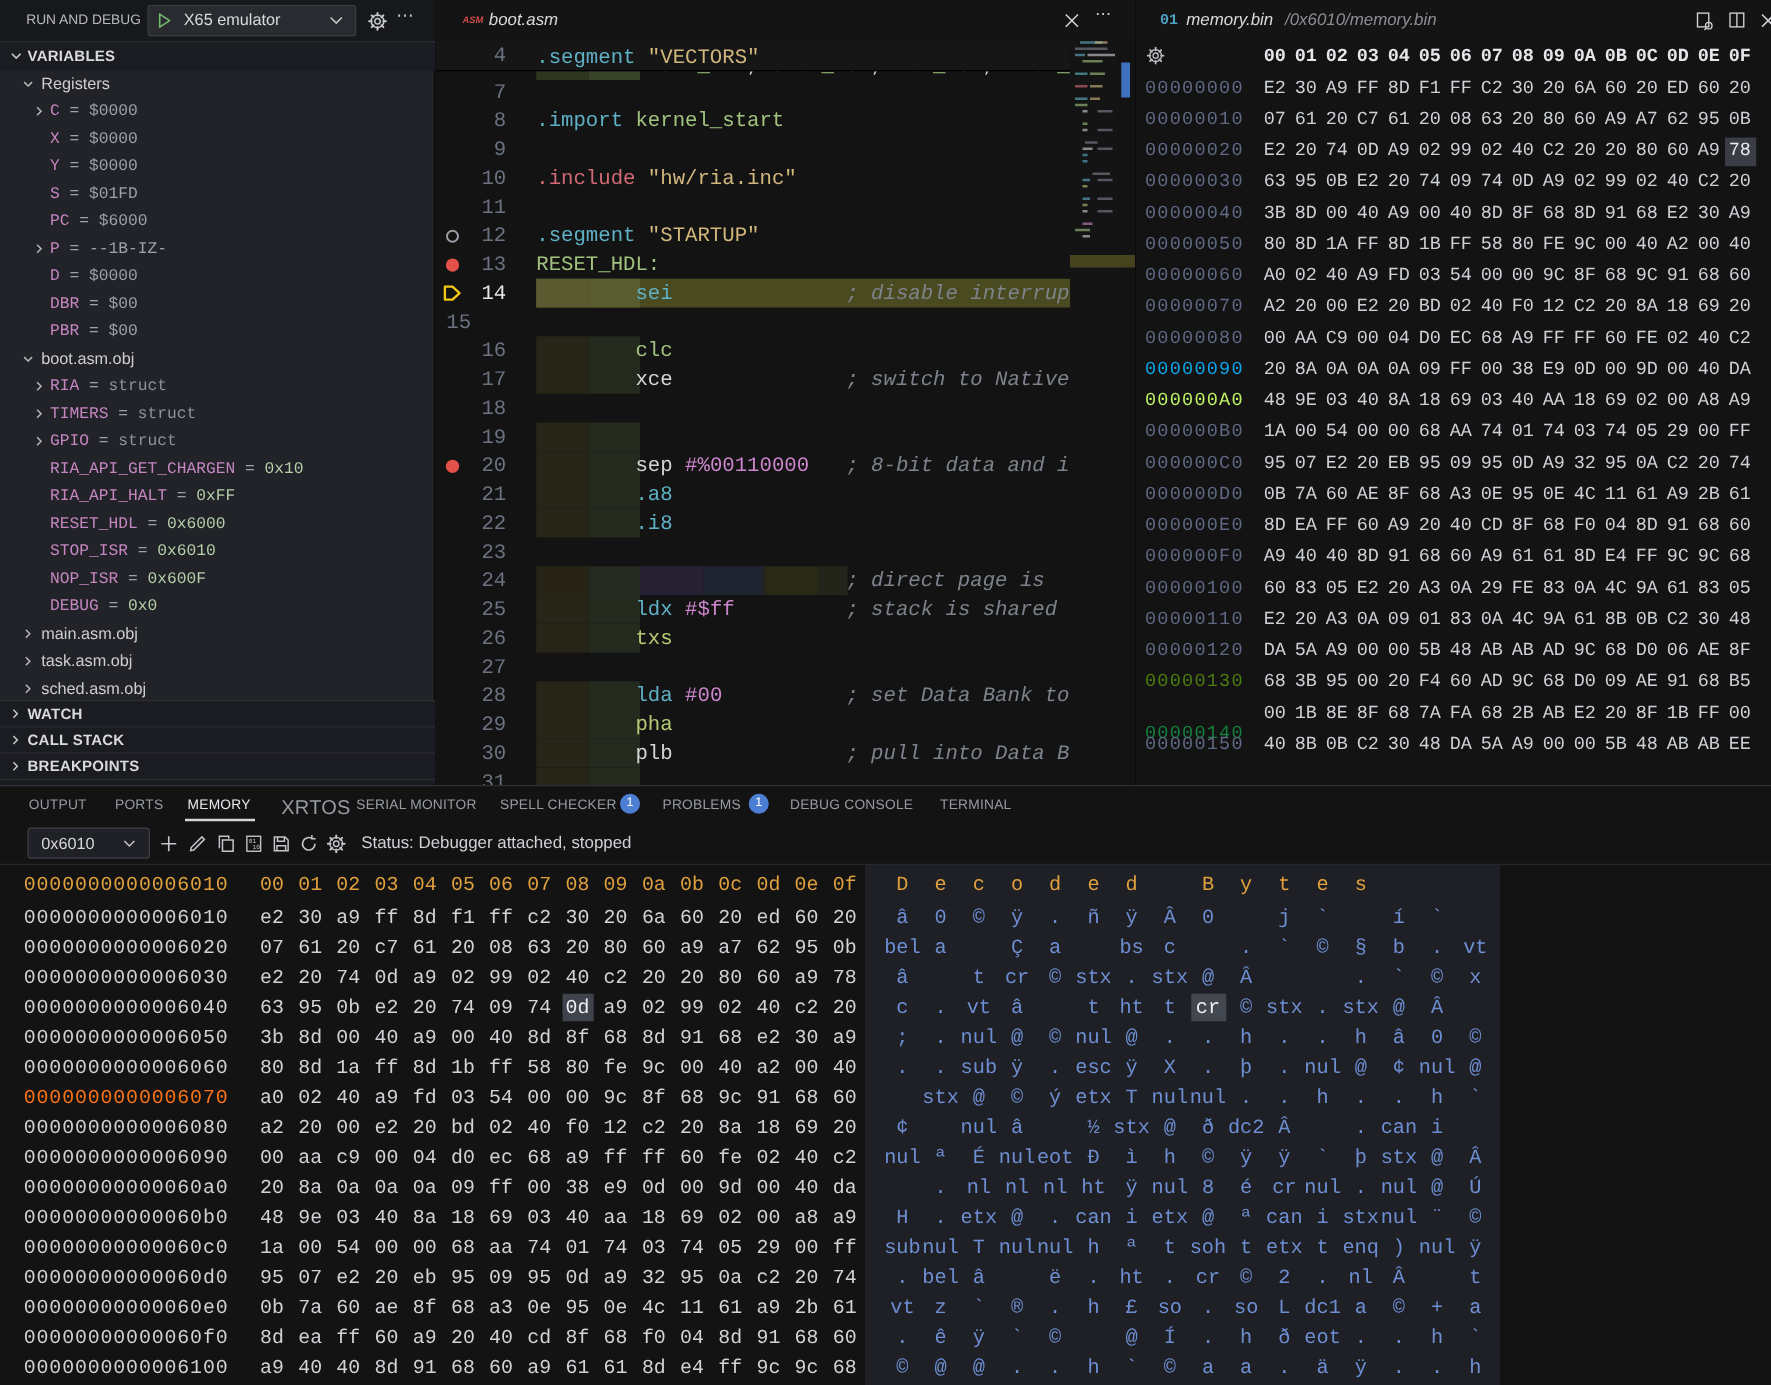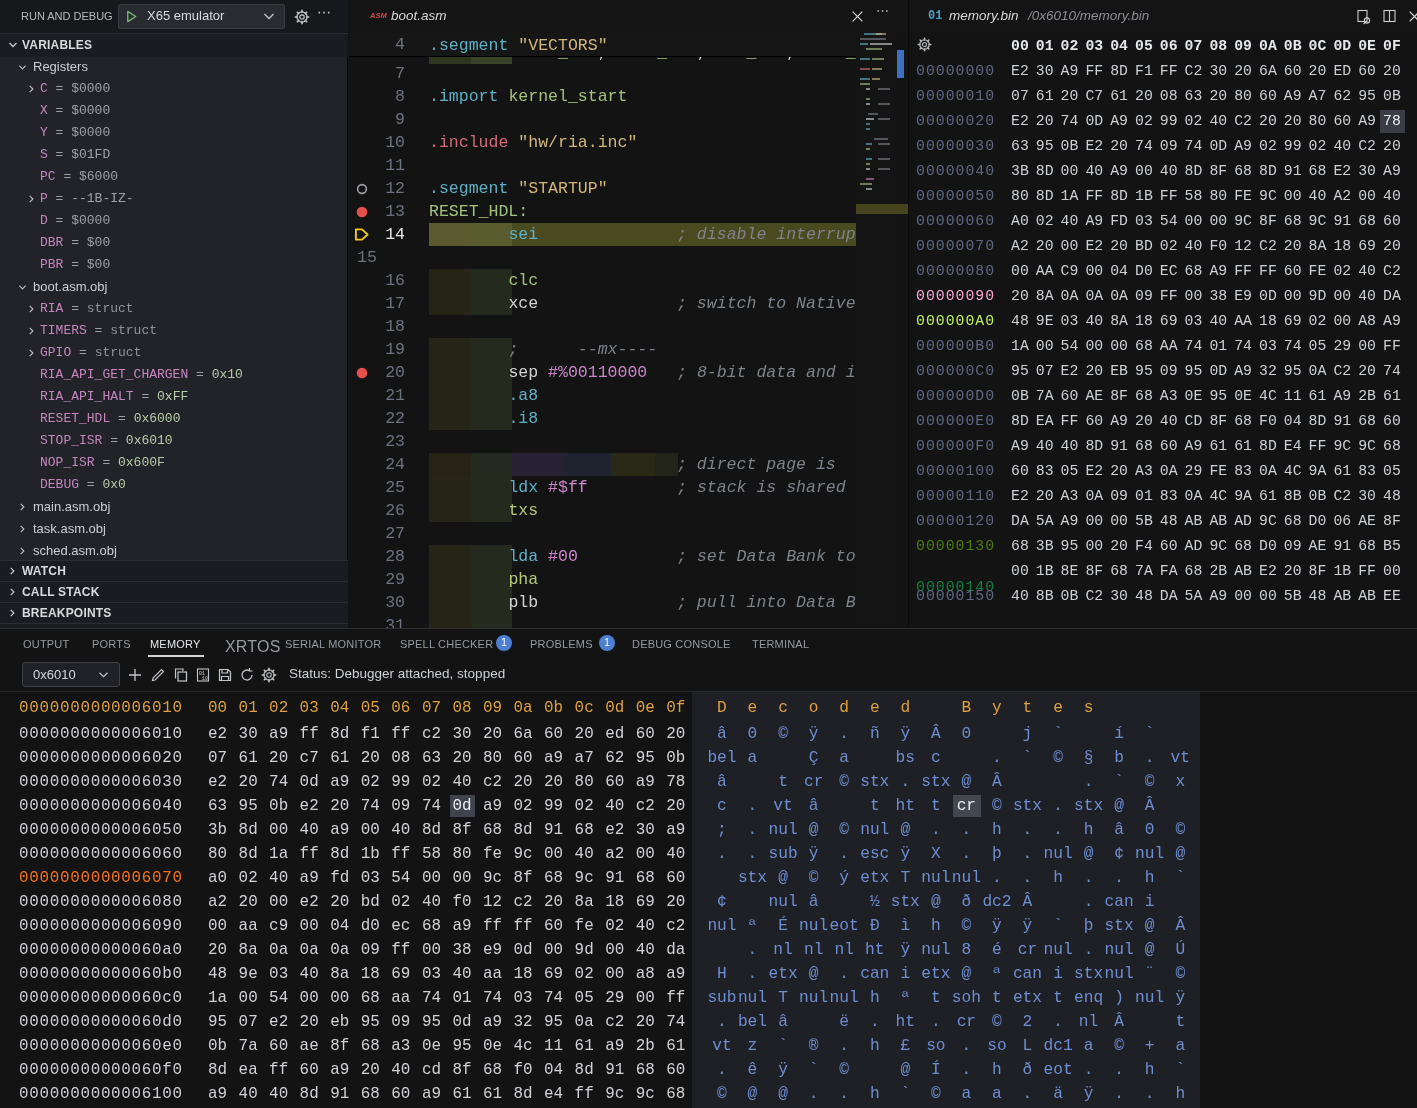--- a/index.html
+++ b/index.html
@@ -190,21 +190,20 @@
         <path d="M2 2.5 L8.5 2.5 L14.5 8 L8.5 13.5 L2 13.5 Z" fill="none" stroke="#f5c913" stroke-width="2" stroke-linejoin="round"></path>
       </svg>
 <div class="codeline" style="top:41px;left:80px;width:427px;overflow:hidden"><span style="color:#5fb0c5">.word</span><span style="color:#d4d4d4">   </span><span style="color:#a2c37e">RESET_HDL</span><span style="color:#d4d4d4">, </span><span style="color:#a2c37e">STOP_ISR</span><span style="color:#d4d4d4">, </span><span style="color:#a2c37e">NOP_ISR</span><span style="color:#d4d4d4">,  </span><span style="color:#a2c37e">NOP_ISR</span></div>
 <div class="codeline" style="top:85px;left:80px;width:427px;overflow:hidden"><span style="color:#5fb0c5">.import</span><span style="color:#d4d4d4"> </span><span style="color:#a2c37e">kernel_start</span></div>
 <div class="codeline" style="top:131px;left:80px;width:427px;overflow:hidden"><span style="color:#d16a75">.include</span><span style="color:#d4d4d4"> </span><span style="color:#d2b77c">"hw/ria.inc"</span></div>
 <div class="codeline" style="top:177px;left:80px;width:427px;overflow:hidden"><span style="color:#5fb0c5">.segment</span><span style="color:#d4d4d4"> </span><span style="color:#d2b77c">"STARTUP"</span></div>
 <div class="codeline" style="top:200px;left:80px;width:427px;overflow:hidden"><span style="color:#a2c37e">RESET_HDL:</span></div>
 <div class="codeline" style="top:223px;left:80px;width:427px;overflow:hidden"><span style="color:#d4d4d4">        </span><span style="color:#5fb0c5">sei</span><span style="color:#d4d4d4">              </span><span style="color:#7d838b;font-style:italic">; disable interrupts</span></div>
 <div class="codeline" style="top:269px;left:80px;width:427px;overflow:hidden"><span style="color:#d4d4d4">        </span><span style="color:#a2c37e">clc</span></div>
 <div class="codeline" style="top:292px;left:80px;width:427px;overflow:hidden"><span style="color:#d4d4d4">        </span><span style="color:#d4d4d4">xce</span><span style="color:#d4d4d4">              </span><span style="color:#7d838b;font-style:italic">; switch to Native mode</span></div>
-<div class="codeline" style="top:338px;left:80px;width:427px;overflow:hidden"><span style="color:#d4d4d4">        </span><span style="color:#7d838b;font-style:italic">;      --mx----</span></div>
 <div class="codeline" style="top:361px;left:80px;width:427px;overflow:hidden"><span style="color:#d4d4d4">        </span><span style="color:#d4d4d4">sep</span><span style="color:#d4d4d4"> </span><span style="color:#cc85cc">#%00110000</span><span style="color:#d4d4d4">   </span><span style="color:#7d838b;font-style:italic">; 8-bit data and index regs</span></div>
 <div class="codeline" style="top:384px;left:80px;width:427px;overflow:hidden"><span style="color:#d4d4d4">        </span><span style="color:#5fb0c5">.a8</span></div>
 <div class="codeline" style="top:407px;left:80px;width:427px;overflow:hidden"><span style="color:#d4d4d4">        </span><span style="color:#5fb0c5">.i8</span></div>
 <div class="codeline" style="top:453px;left:80px;width:427px;overflow:hidden"><span style="color:#d4d4d4">                         </span><span style="color:#7d838b;font-style:italic">; direct page is</span></div>
 <div class="codeline" style="top:476px;left:80px;width:427px;overflow:hidden"><span style="color:#d4d4d4">        </span><span style="color:#5fb0c5">ldx</span><span style="color:#d4d4d4"> </span><span style="color:#cc85cc">#$ff</span><span style="color:#d4d4d4">         </span><span style="color:#7d838b;font-style:italic">; stack is shared w. kernel</span></div>
 <div class="codeline" style="top:499px;left:80px;width:427px;overflow:hidden"><span style="color:#d4d4d4">        </span><span style="color:#b5c974">txs</span></div>
 <div class="codeline" style="top:545px;left:80px;width:427px;overflow:hidden"><span style="color:#d4d4d4">        </span><span style="color:#5fb0c5">lda</span><span style="color:#d4d4d4"> </span><span style="color:#cc85cc">#00</span><span style="color:#d4d4d4">          </span><span style="color:#7d838b;font-style:italic">; set Data Bank to zero</span></div>
 <div class="codeline" style="top:568px;left:80px;width:427px;overflow:hidden"><span style="color:#d4d4d4">        </span><span style="color:#b5c974">pha</span></div>
 <div class="codeline" style="top:591px;left:80px;width:427px;overflow:hidden"><span style="color:#d4d4d4">        </span><span style="color:#d4d4d4">plb</span><span style="color:#d4d4d4">              </span><span style="color:#7d838b;font-style:italic">; pull into Data Bank reg</span></div>
 <div class="abs" style="left:0;top:33px;width:507px;height:24px;background:#161617;border-bottom:1px solid #000"></div>
@@ -460,21 +459,21 @@
         <span class="abs" style="left:300.4px;top:0;">A9</span>
         <span class="abs" style="left:325.2px;top:0;">FF</span>
         <span class="abs" style="left:350.0px;top:0;">FF</span>
         <span class="abs" style="left:374.8px;top:0;">60</span>
         <span class="abs" style="left:399.6px;top:0;">FE</span>
         <span class="abs" style="left:424.4px;top:0;">02</span>
         <span class="abs" style="left:449.2px;top:0;">40</span>
         <span class="abs" style="left:474.0px;top:0;">C2</span>
       </div>
 <div class="abs mono" style="left:0;top:284px;height:25px;line-height:25px;font-size:14.8px;width:509px;color:#cdd0d4">
-        <span class="abs" style="left:7px;top:0;color:#f9a8d4;letter-spacing:1px">00000090</span>
+        <span class="abs" style="left:7px;top:0;color:#0ea5e9;letter-spacing:1px">00000090</span>
         <span class="abs" style="left:102.0px;top:0;">20</span>
         <span class="abs" style="left:126.8px;top:0;">8A</span>
         <span class="abs" style="left:151.6px;top:0;">0A</span>
         <span class="abs" style="left:176.4px;top:0;">0A</span>
         <span class="abs" style="left:201.2px;top:0;">0A</span>
         <span class="abs" style="left:226.0px;top:0;">09</span>
         <span class="abs" style="left:250.8px;top:0;">FF</span>
         <span class="abs" style="left:275.6px;top:0;">00</span>
         <span class="abs" style="left:300.4px;top:0;">38</span>
         <span class="abs" style="left:325.2px;top:0;">E9</span>

